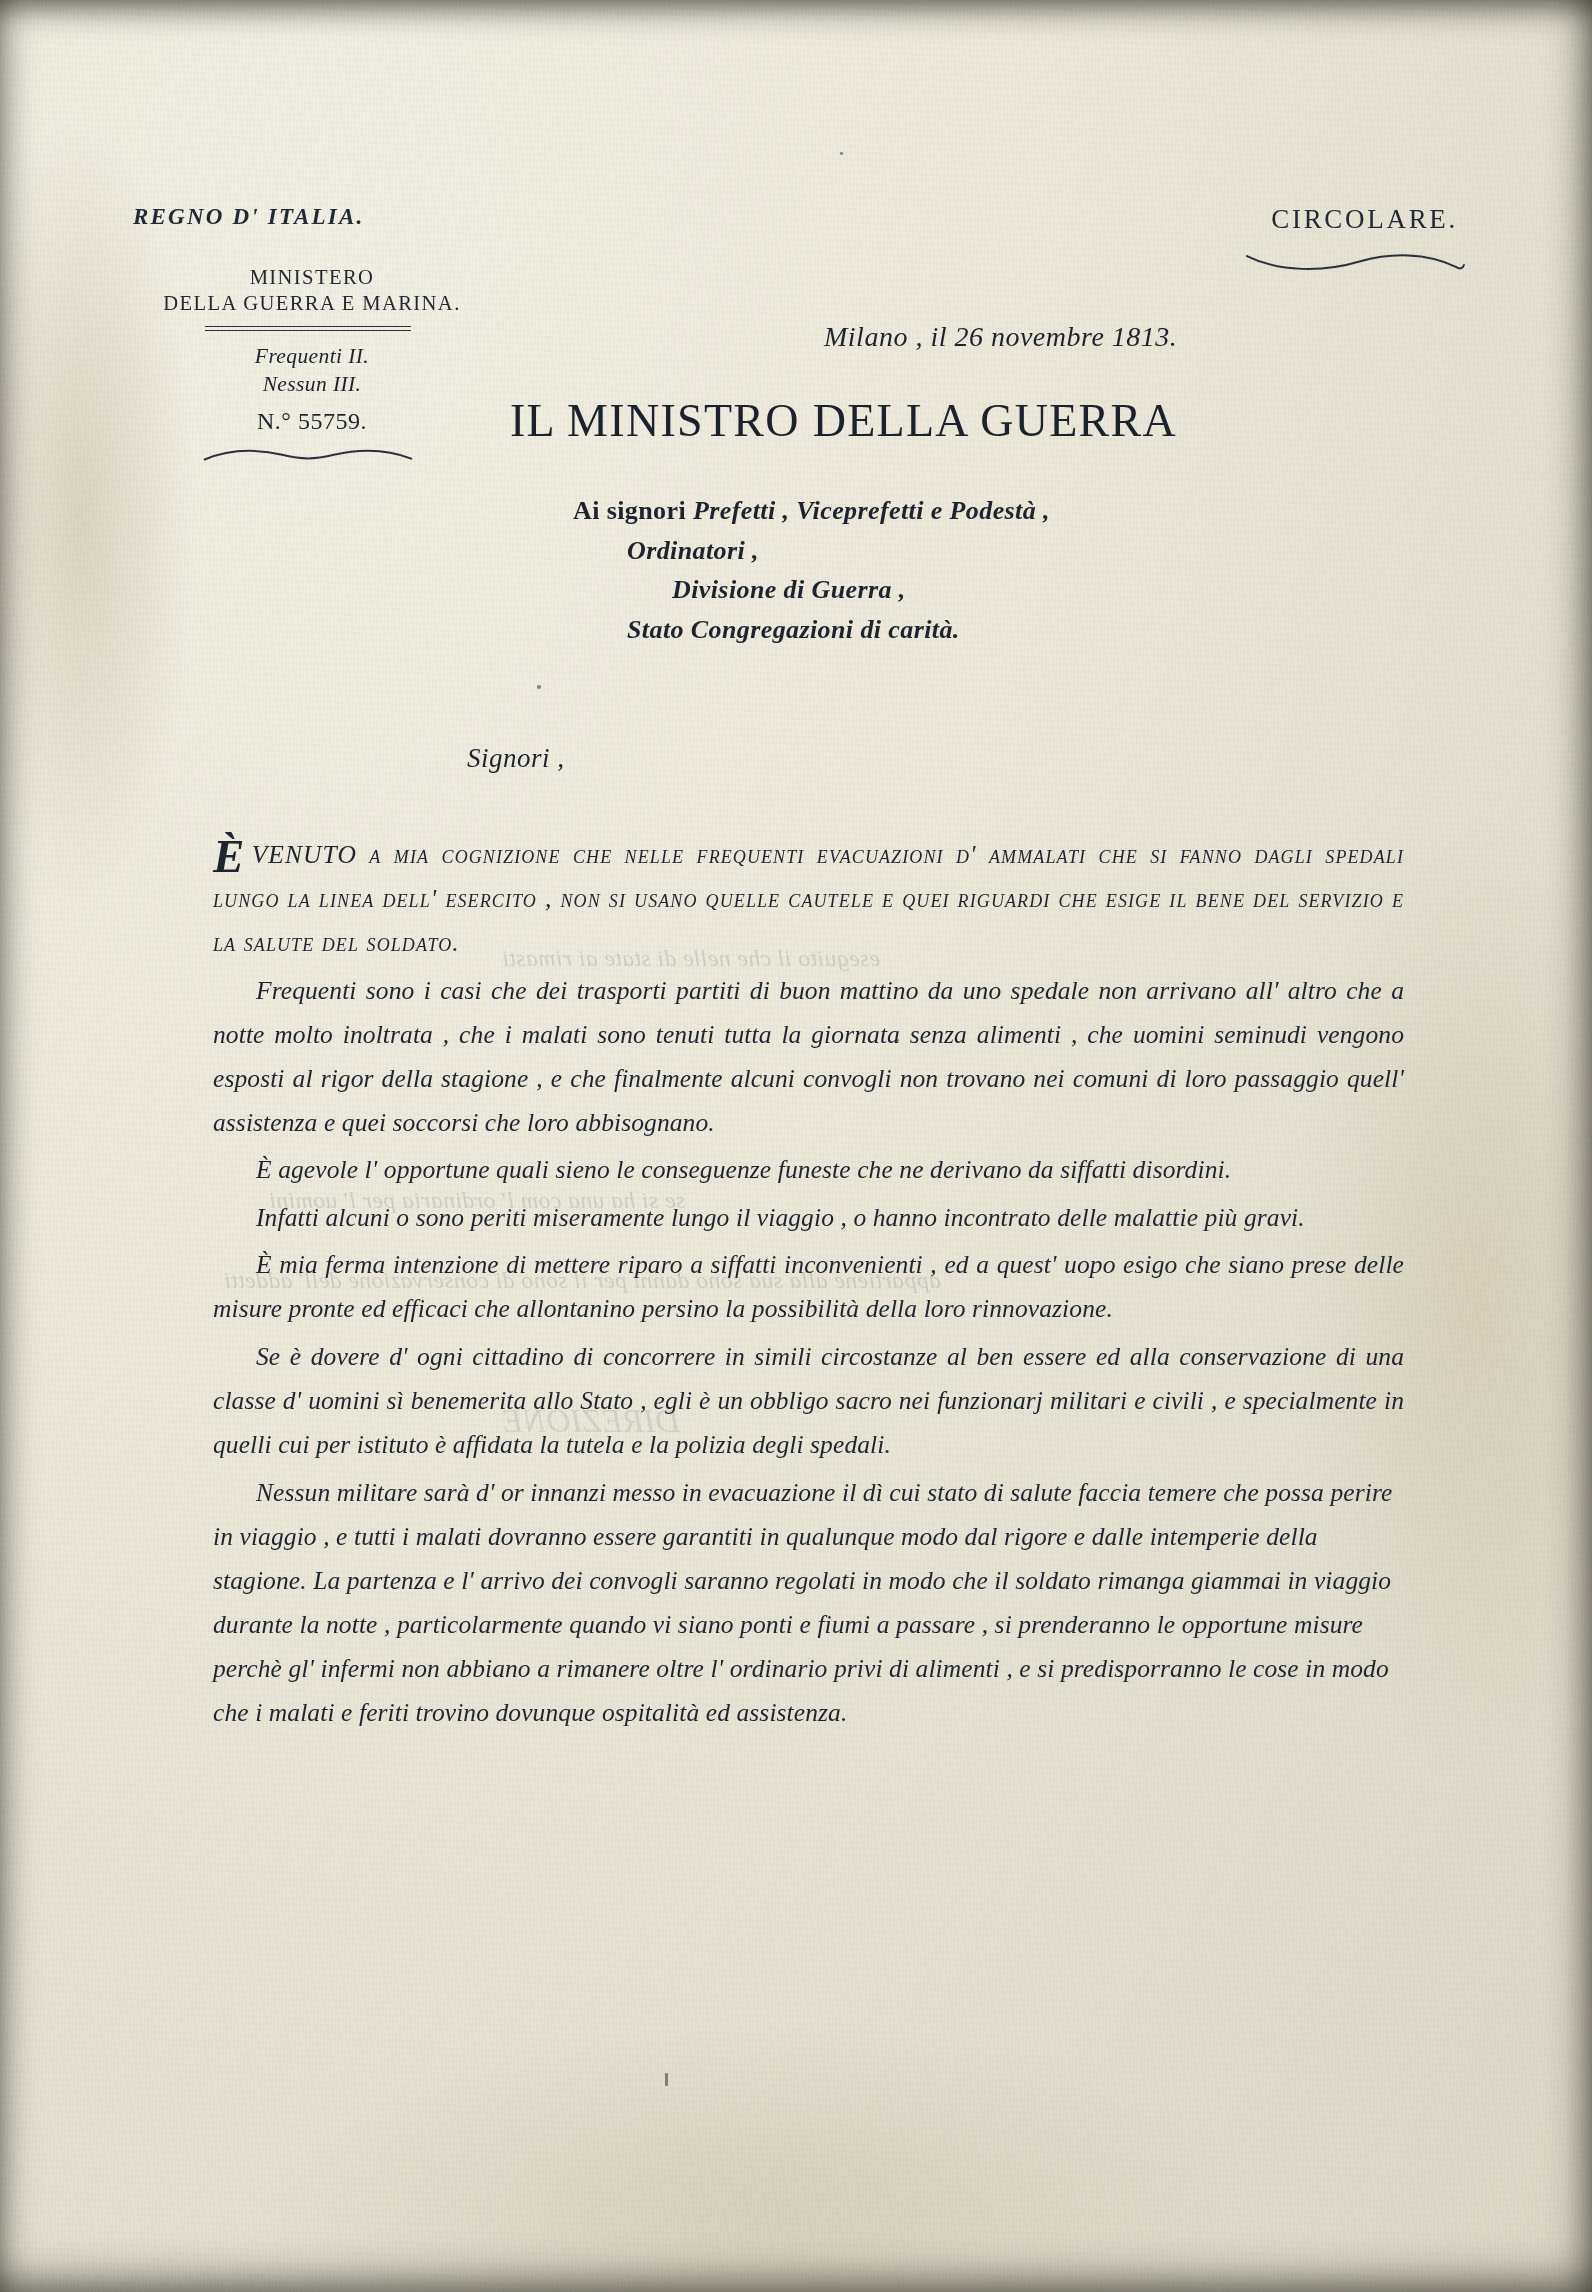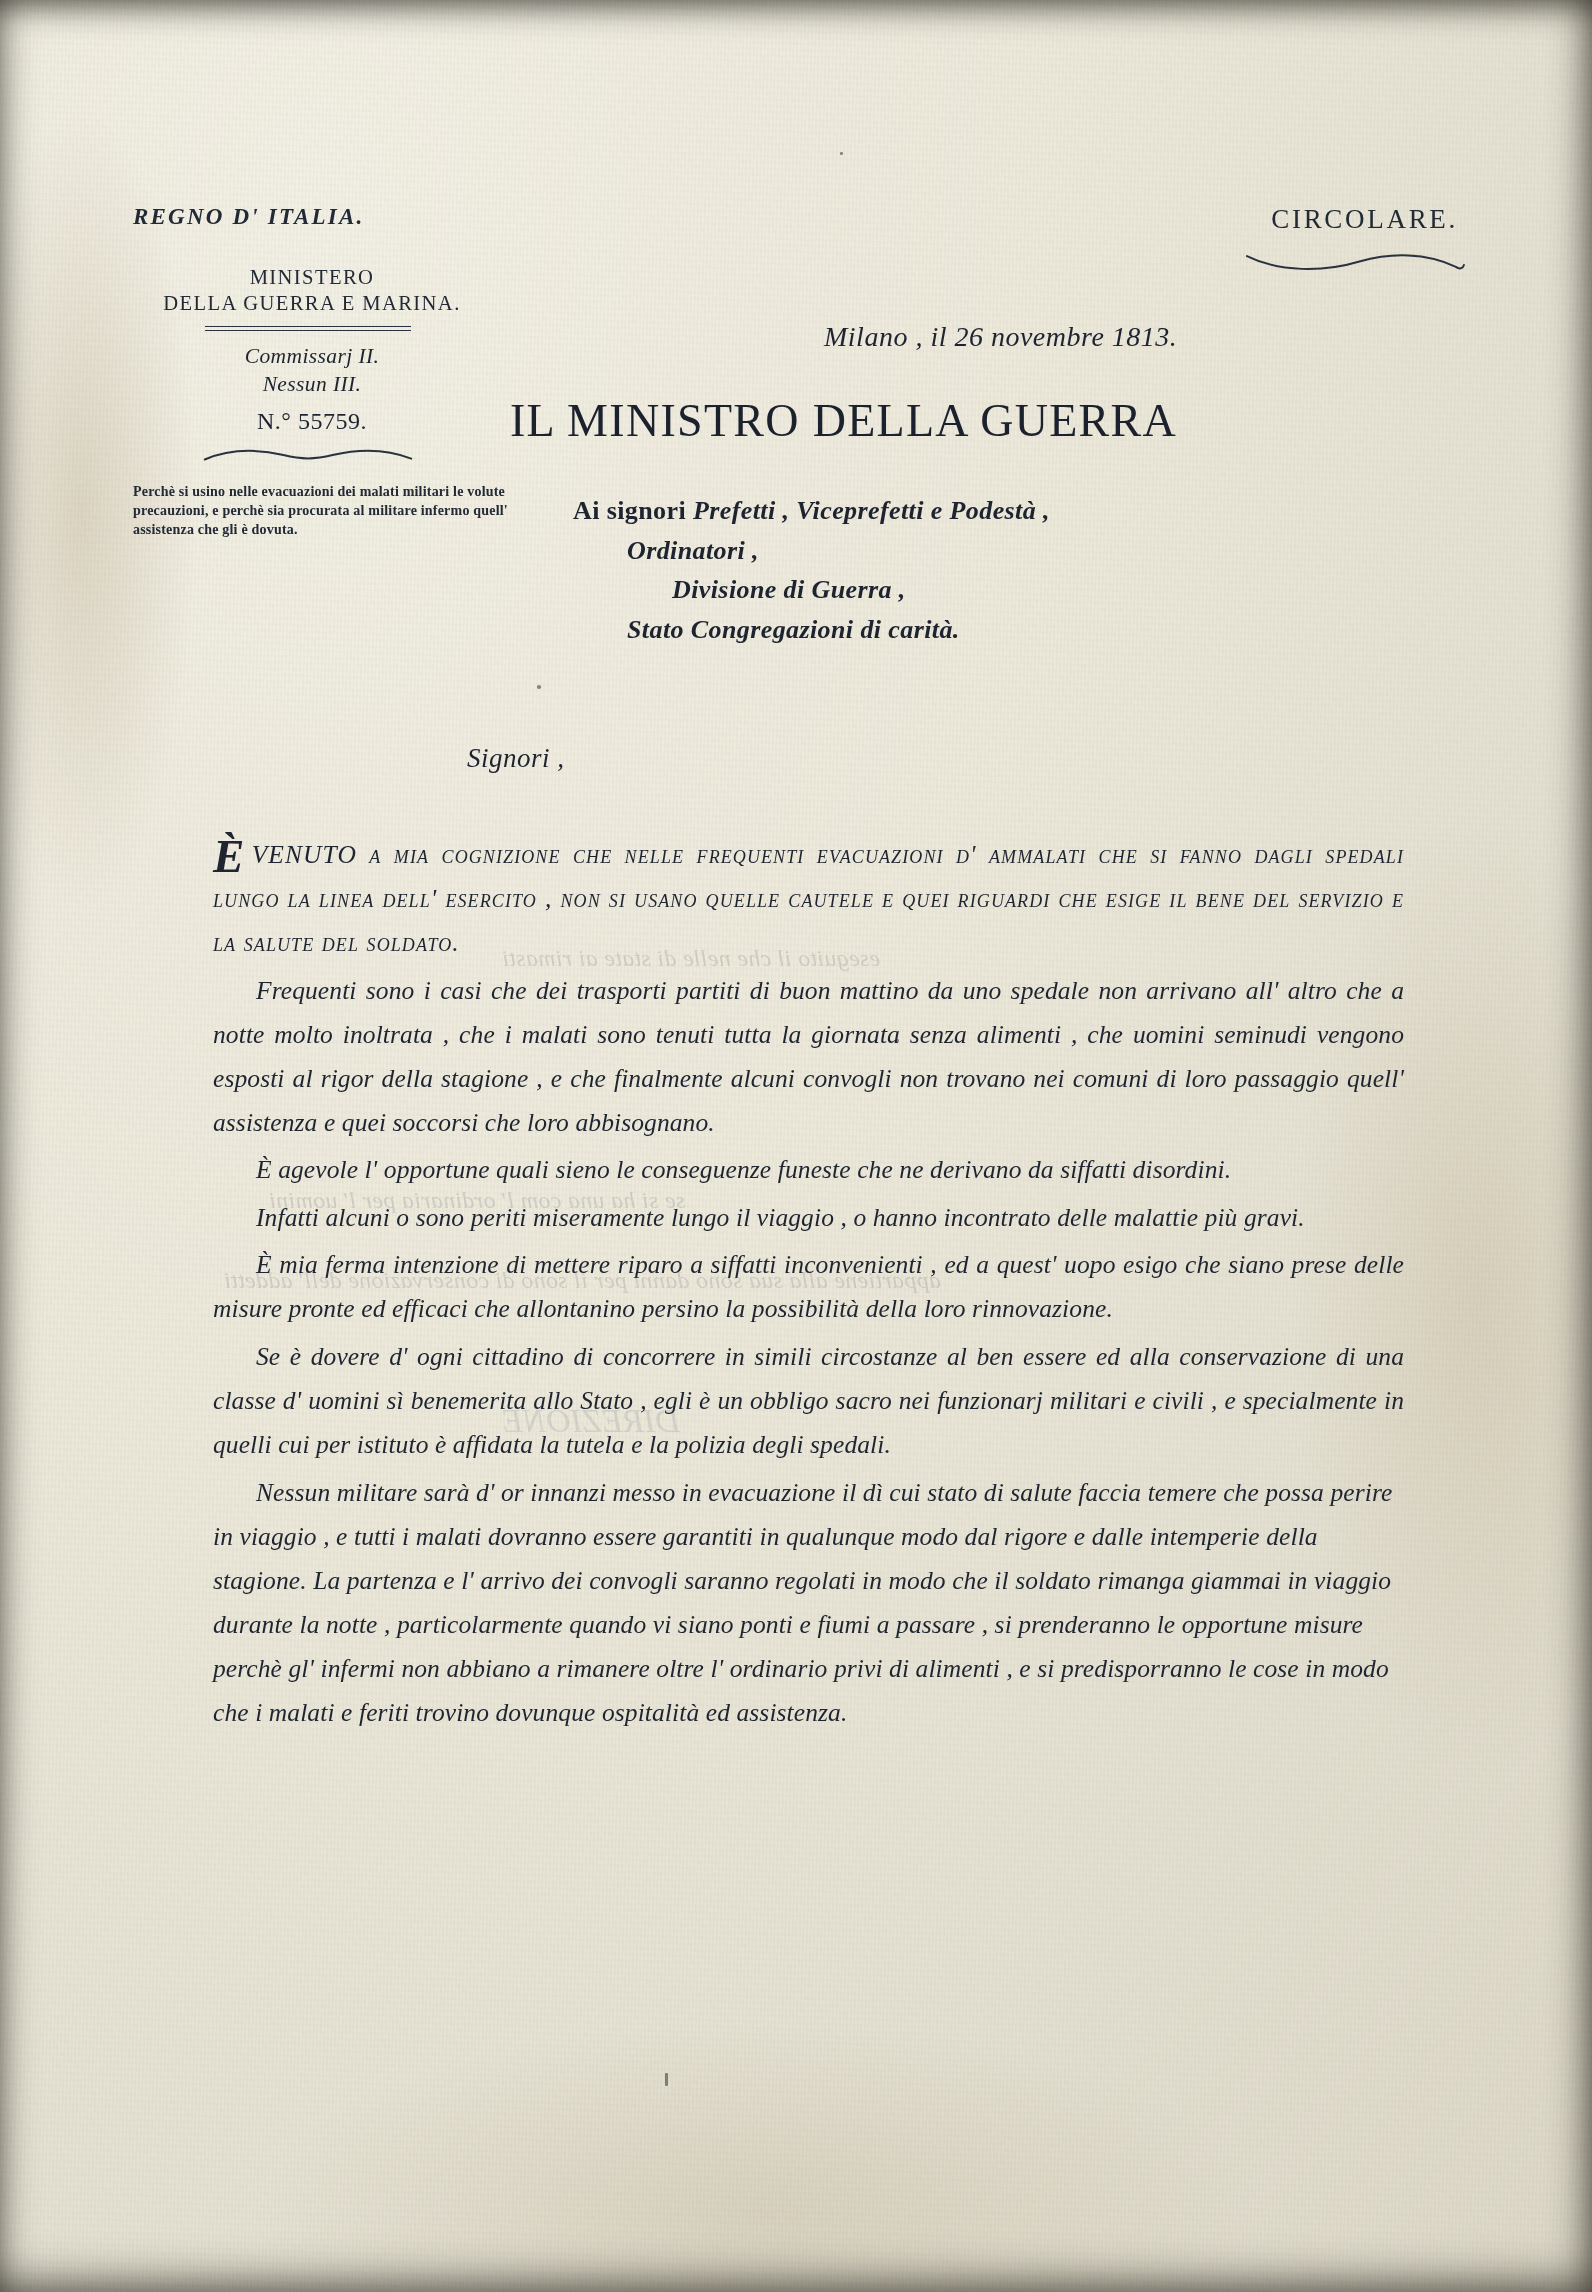--- a/index.html
+++ b/index.html
@@ -270,31 +270,30 @@
 
     <div id="ministero">
       <span class="l1">MINISTERO</span>
       <span class="l2">DELLA GUERRA E MARINA.</span>
     </div>
 
     <div class="rule" id="rule1"></div>
     <div class="rule" id="rule1b"></div>
 
     <div id="divsez">
-      <div>Commissarj II.</div>
+      <div>Frequenti II.</div>
       <div>Nessun III.</div>
     </div>
 
     <div id="numero">N.° 55759.</div>
 
     <svg id="swash-left" viewBox="0 0 235 22">
       <path d="M2 14 C 30 2, 60 2, 90 9 C 110 14, 125 14, 145 9 C 175 2, 205 2, 233 13" fill="none" stroke="#2a3240" stroke-width="2.2" stroke-linecap="round"></path>
     </svg>
 
-    <div id="note">Perchè si usino nelle evacuazioni dei malati militari le volute precauzioni, e perchè sia procurata al militare infermo quell' assistenza che gli è dovuta.</div>
   </div>
 
   <div class="ink" id="circolare">CIRCOLARE.</div>
   <svg id="swash-right" viewBox="0 0 250 28">
     <path d="M4 8 C 40 26, 90 26, 130 14 C 165 4, 205 4, 238 20 C 242 23, 246 22, 247 18" fill="none" stroke="#2a3240" stroke-width="2.2" stroke-linecap="round"></path>
   </svg>
 
   <div class="ink" id="dateline">Milano , il 26 novembre 1813.</div>
   <div class="ink" id="title">IL MINISTRO DELLA GUERRA</div>
 

